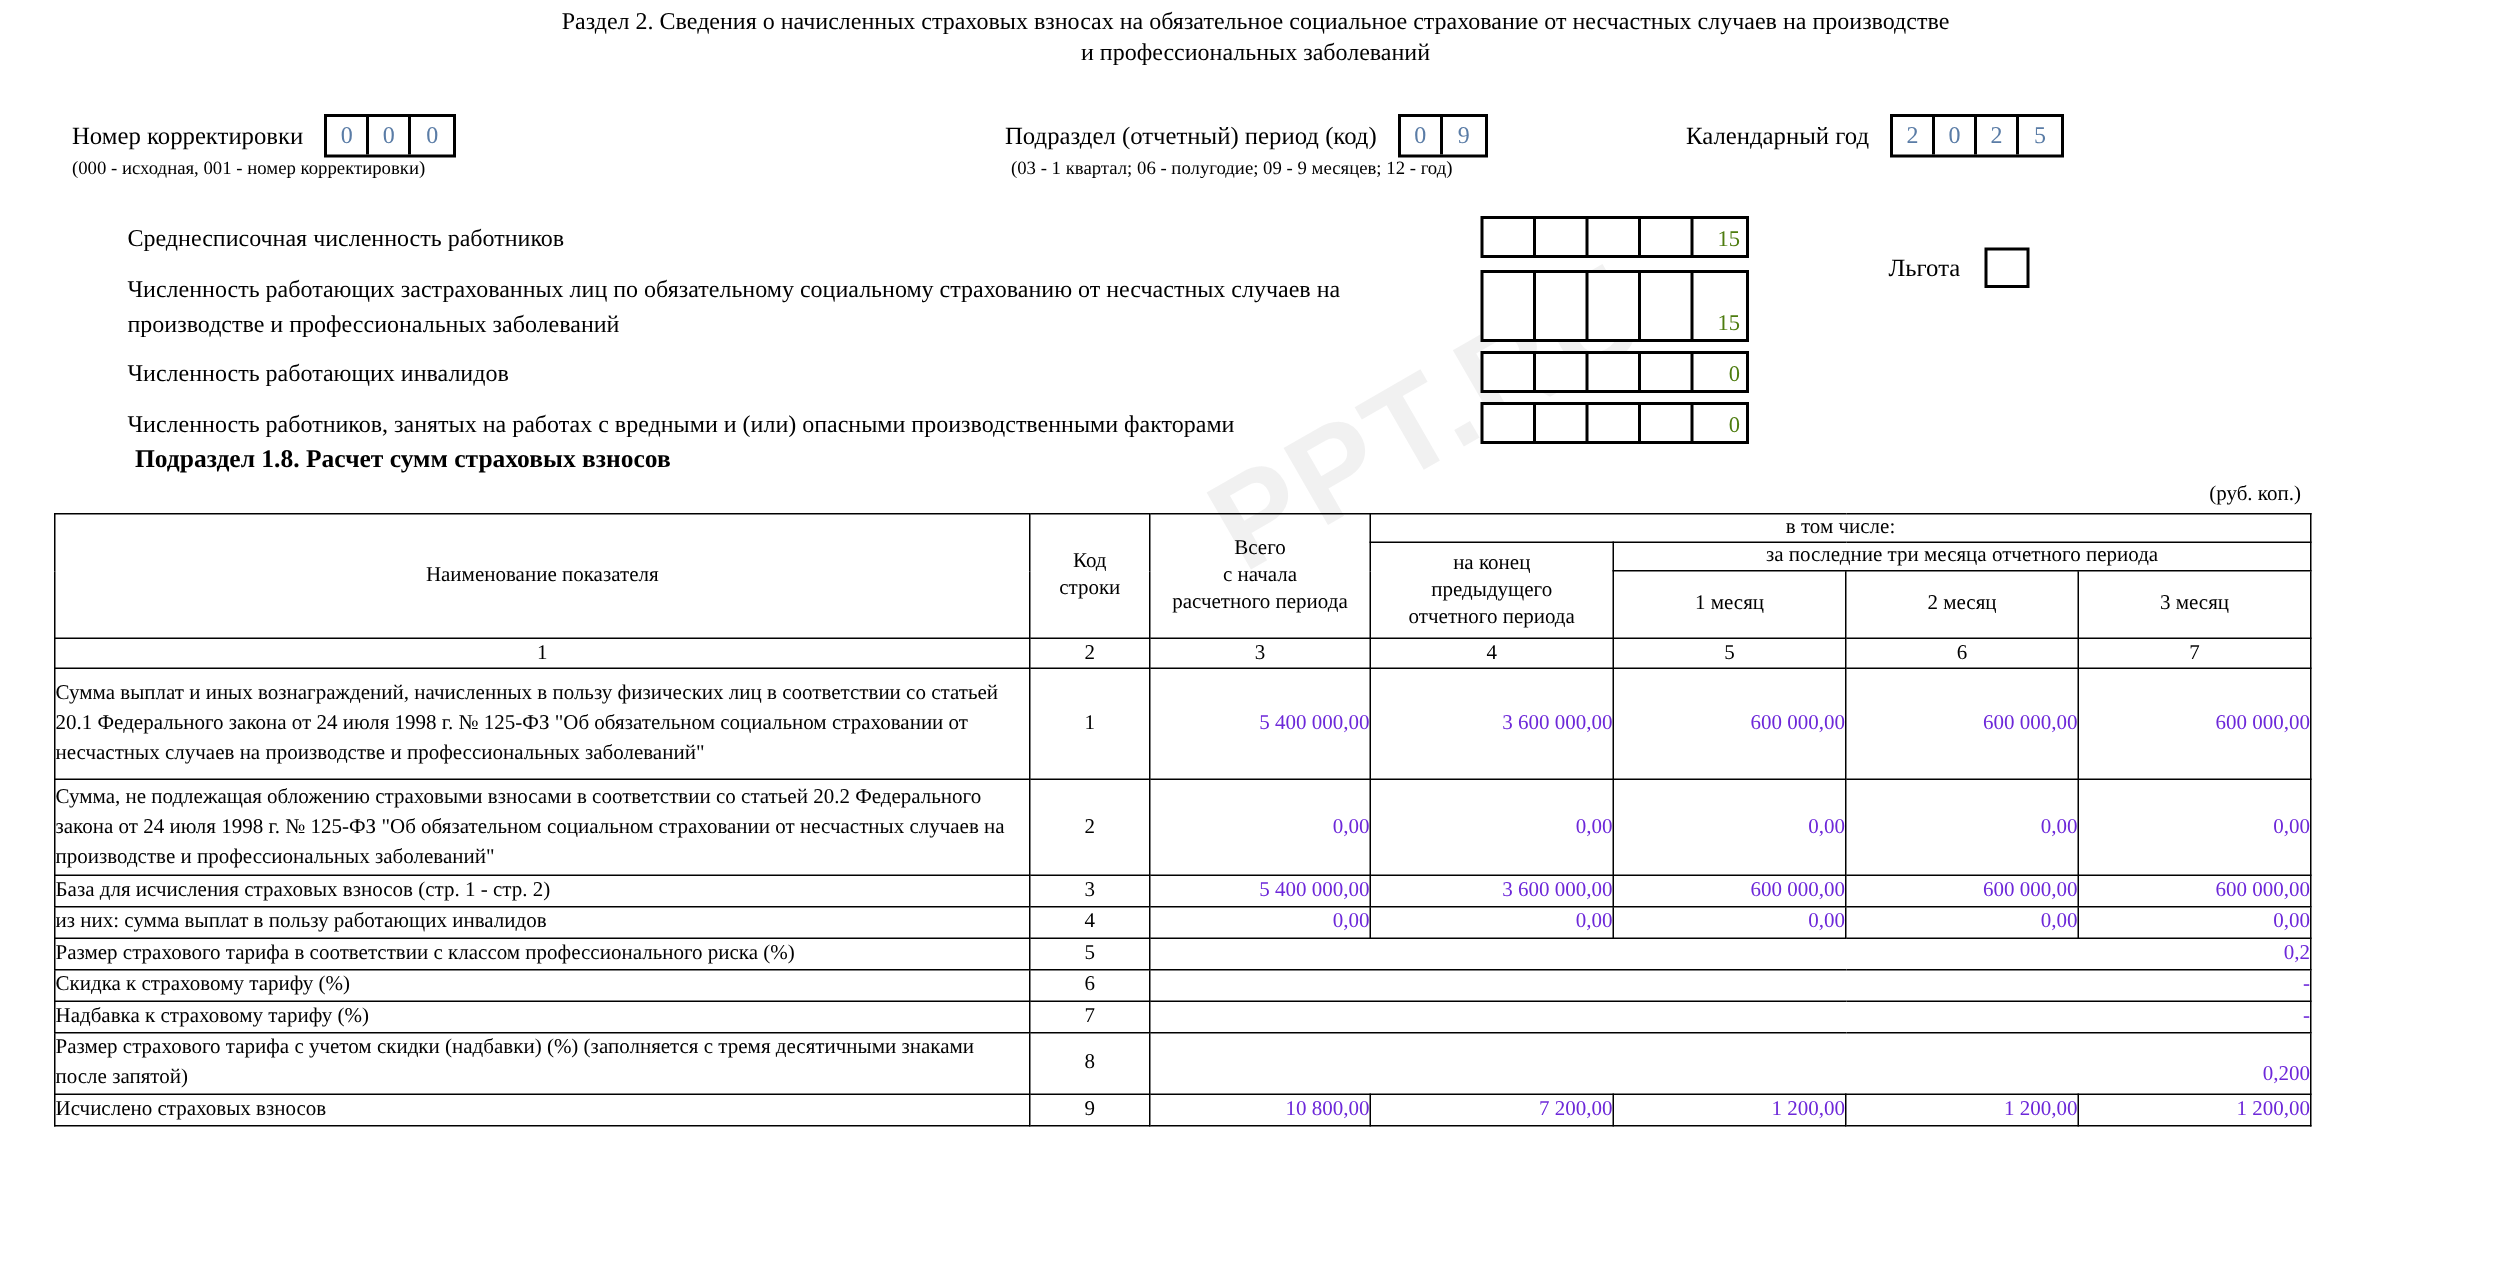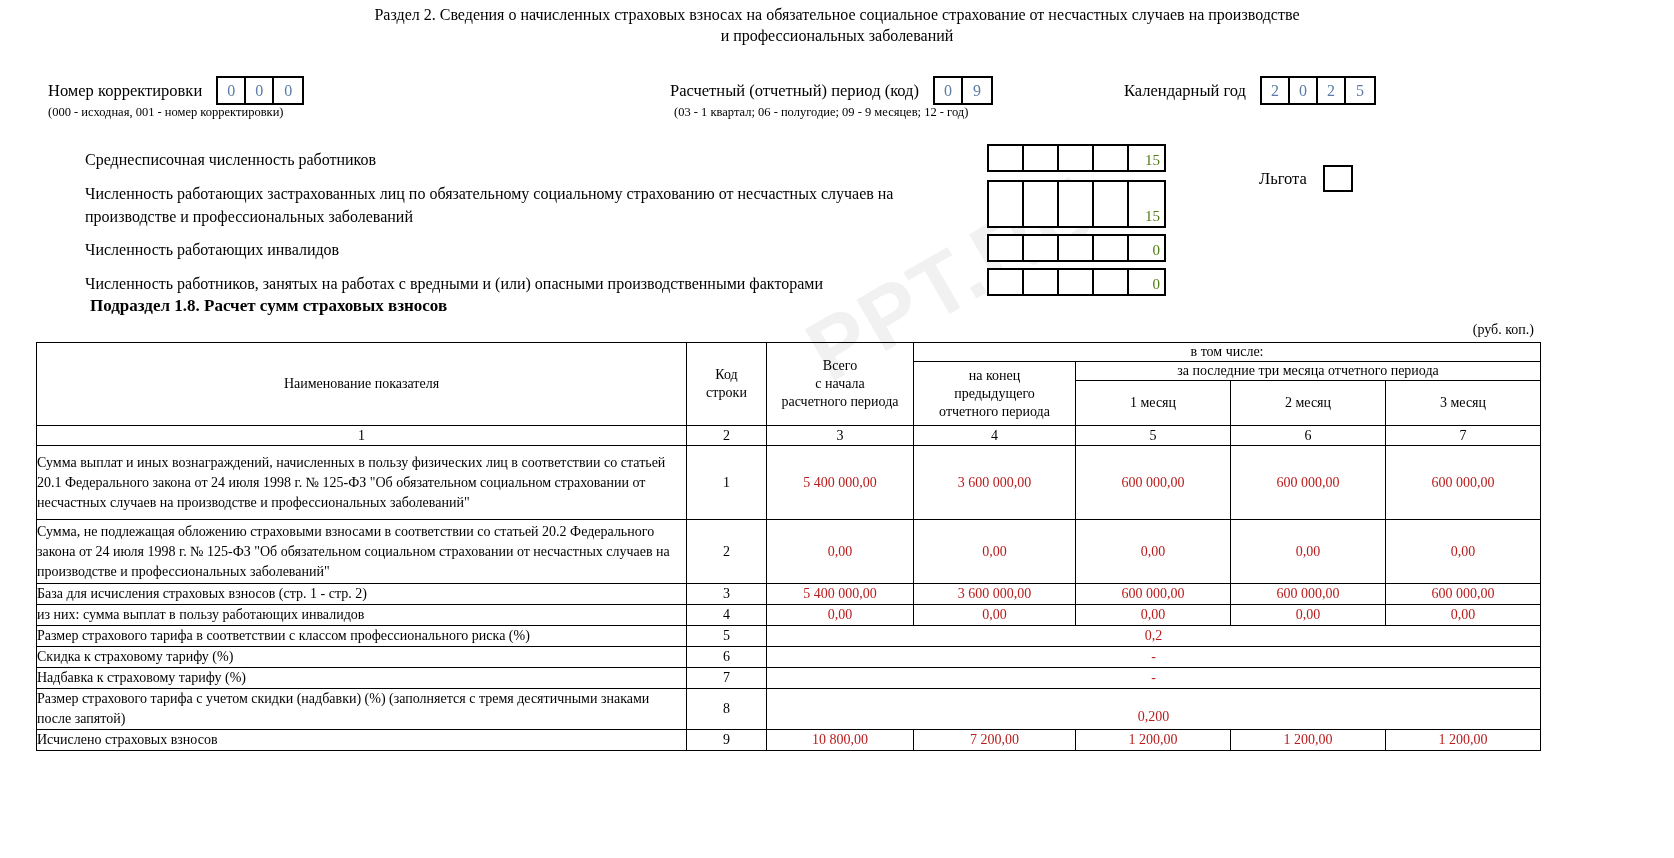--- a/index.html
+++ b/index.html
@@ -198,23 +198,23 @@
     margin-left: 40px;
   }
   .codecell {
     text-align: center;
     font-size: 14.5px;
     vertical-align: top;
     padding-top: 4px;
   }
   .codecell.mid { vertical-align: middle; padding-top: 0; }
   .val {
-    text-align: center;
+    text-align: right;
     font-size: 14.5px;
-    color: #b91c1c;
+    color: #6d28d9;
     vertical-align: top;
     padding-top: 4px;
   }
   .val.mid { vertical-align: middle; padding-top: 0; }
   .tall { height: 74px; }
   .tall2 { height: 64px; }
   .short { height: 21px; }
   .med { height: 40px; }
 </style>
 </head>
@@ -235,21 +235,21 @@
       <span class="fld-label">Номер корректировки</span>
       <span class="boxes">
         <span class="cell">0</span>
         <span class="cell">0</span>
         <span class="cell">0</span>
       </span>
     </div>
     <div class="fld-hint" style="left:48px; top:33px;">(000 - исходная, 001 - номер корректировки)</div>
 
     <div class="fld" style="left:670px; top:4px;">
-      <span class="fld-label">Расчетный (отчетный) период (код)</span>
+      <span class="fld-label">Подраздел (отчетный) период (код)</span>
       <span class="boxes">
         <span class="cell">0</span>
         <span class="cell">9</span>
       </span>
     </div>
     <div class="fld-hint" style="left:674px; top:33px;">(03 - 1 квартал; 06 - полугодие; 09 - 9 месяцев; 12 - год)</div>
 
     <div class="fld" style="left:1124px; top:4px;">
       <span class="fld-label">Календарный год</span>
       <span class="boxes">

